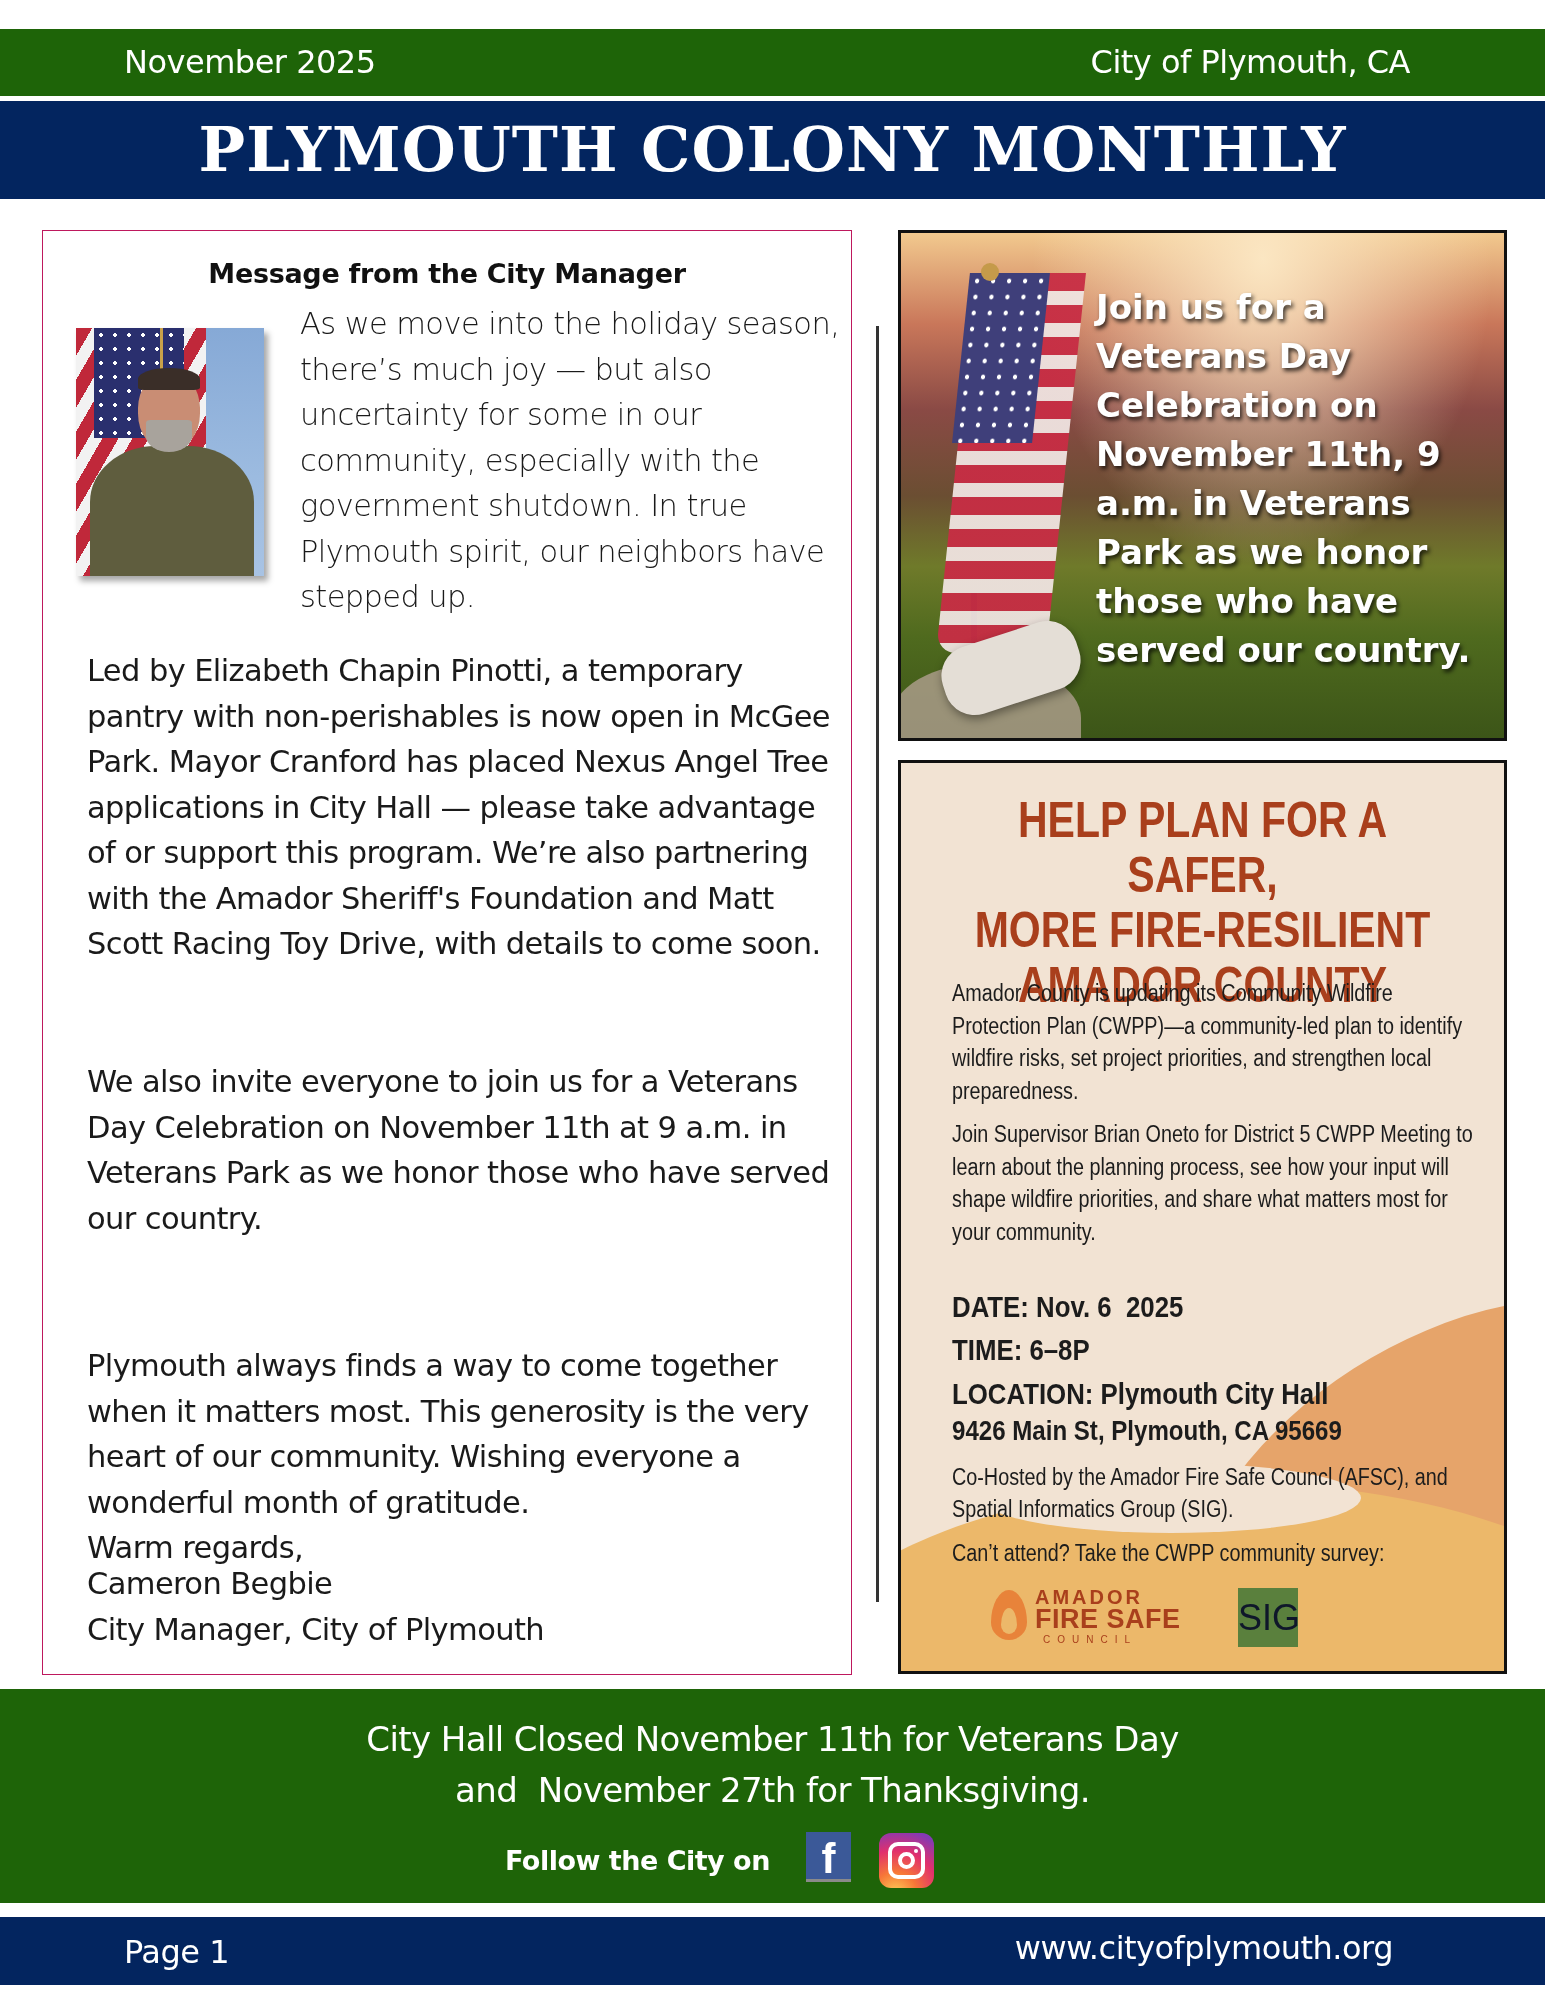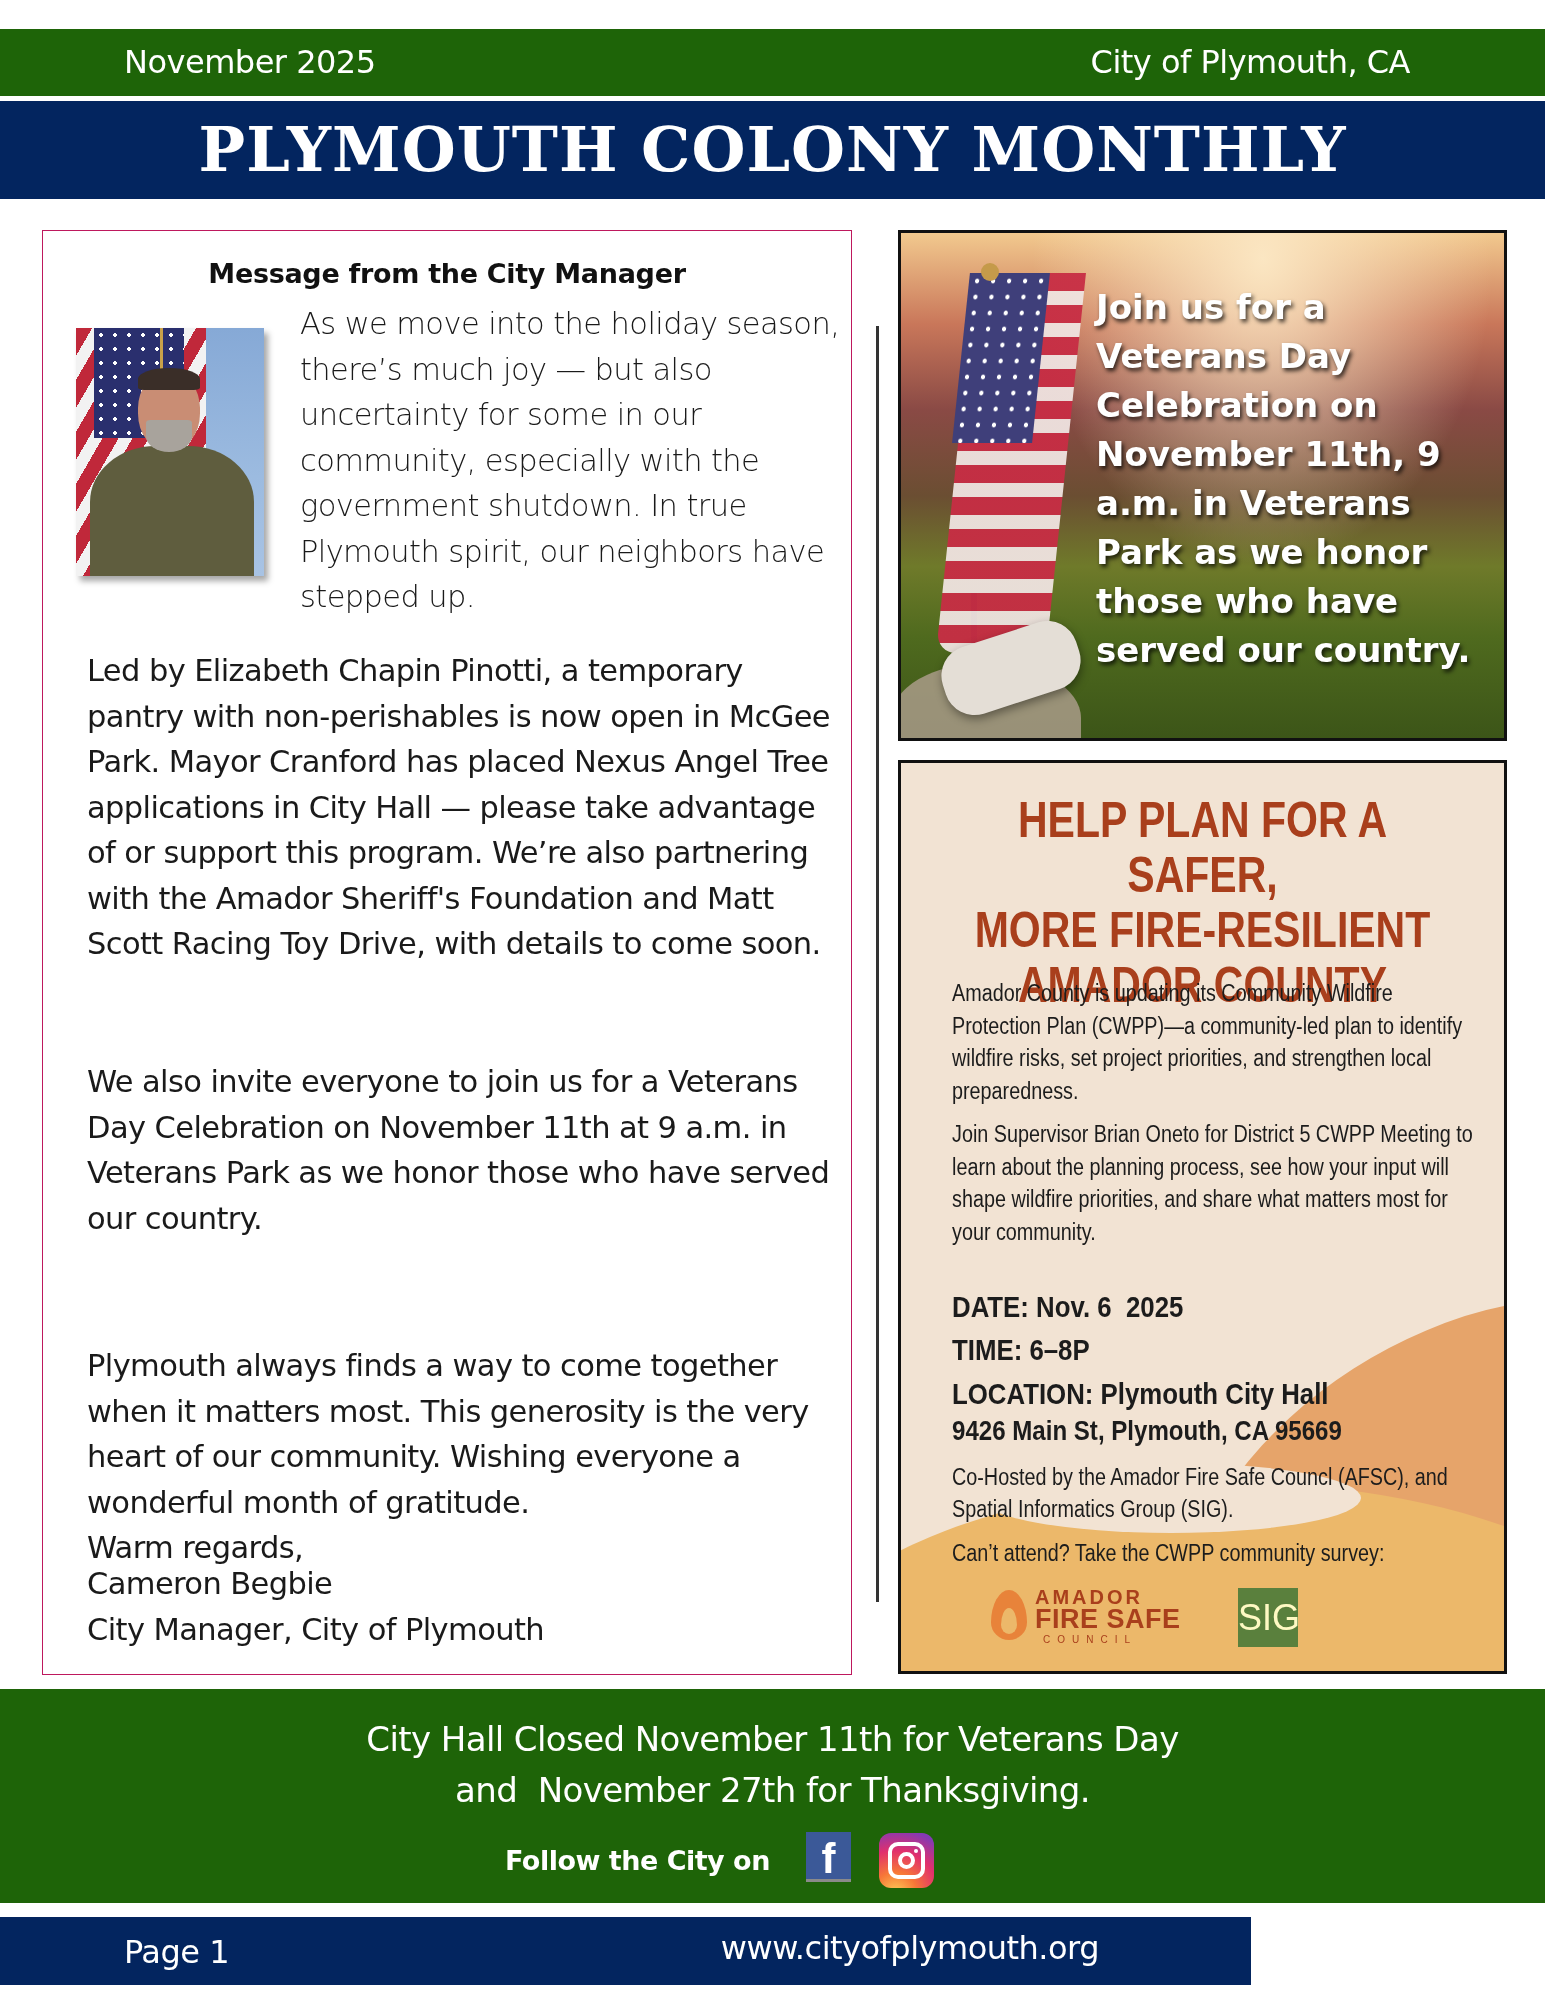--- a/index.html
+++ b/index.html
@@ -183,21 +183,21 @@
   }
   .afsc .flame::after {
     content: ""; position: absolute; left: 10px; top: 18px; width: 16px; height: 26px;
     background: #ecb86a; border-radius: 50% 50% 50% 50% / 65% 65% 35% 35%;
   }
   .afsc .t1 { position:absolute; left:44px; top:0; font-size:20px; font-weight:bold; color:#a93f1c; letter-spacing:3px; font-family:"Liberation Sans", sans-serif; }
   .afsc .t2 { position:absolute; left:44px; top:18px; font-size:27px; font-weight:bold; color:#a93f1c; font-family:"Liberation Sans", sans-serif; letter-spacing:0.5px; }
   .afsc .t3 { position:absolute; left:52px; top:48px; font-size:10px; color:#a93f1c; letter-spacing:7px; font-family:"Liberation Sans", sans-serif; }
   .sig-logo {
     position: absolute; left: 337px; top: 825px; width: 60px; height: 59px;
-    background: #5a803d; color: #fef9c3; text-align: center; line-height: 59px;
+    background: #5a803d; color: #0f172a; text-align: center; line-height: 59px;
     font-family: "Liberation Sans", sans-serif; font-size: 36px;
   }
 
   
   .notice-bar {
     position: absolute; left: 0; top: 1689px; width: 1545px; height: 214px;
     background: #1e6408; color: #fff; text-align: center;
   }
   .notice-bar .line {
     font-size: 34px; line-height: 51px; letter-spacing: -0.6px;
@@ -226,21 +226,21 @@
     content: ""; position: absolute; left: 6px; top: 6px; width: 17px; height: 17px;
     border: 4px solid #fff; border-radius: 50%; box-sizing: border-box;
   }
   .ig-icon .ring::after {
     content: ""; position: absolute; right: 3px; top: 3px; width: 4px; height: 4px;
     background: #fff; border-radius: 50%;
   }
 
   
   .footer {
-    position: absolute; left: 0; top: 1917px; width: 1251px; height: 68px;
+    position: absolute; left: 0; top: 1917px; width: 1545px; height: 68px;
     background: #03255f; color: #fff; font-size: 32px; letter-spacing: -0.5px;
   }
   .footer .page { position: absolute; left: 124px; top: 16px; }
   .footer .url { position: absolute; right: 152px; top: 12px; }
 </style>
 </head>
 <body>
 
 <div class="top-strip">
   <span class="left">November 2025</span>

